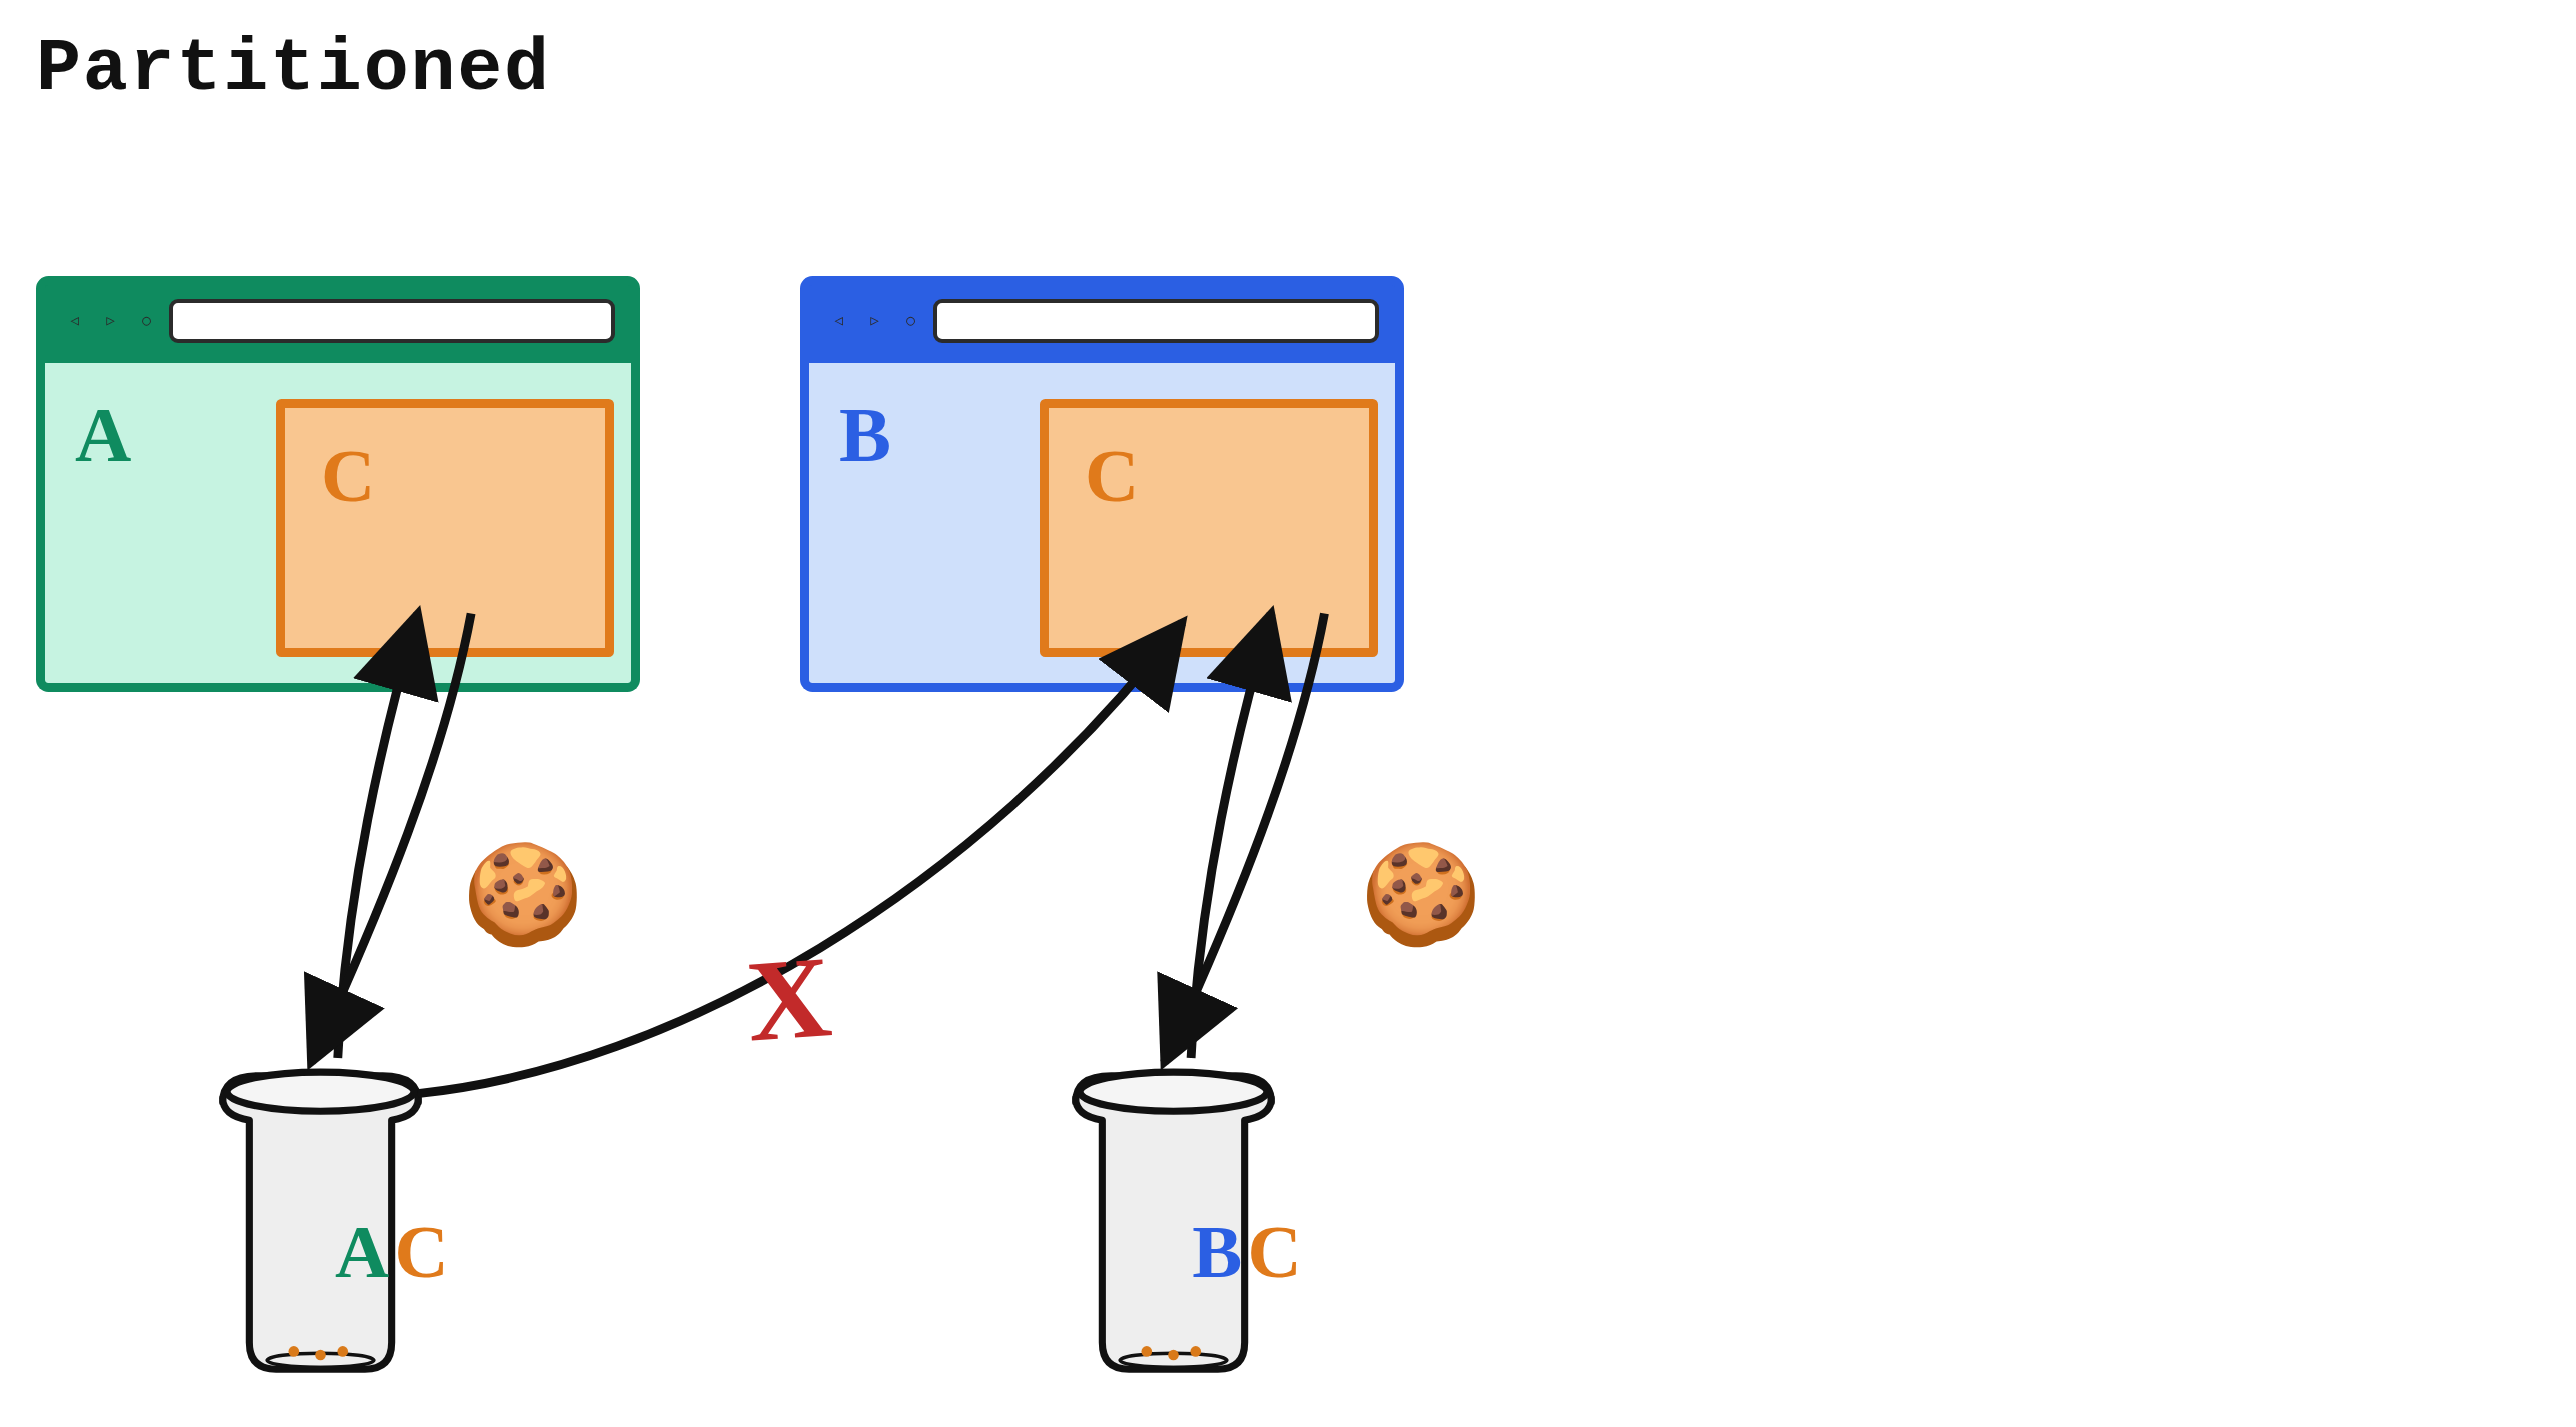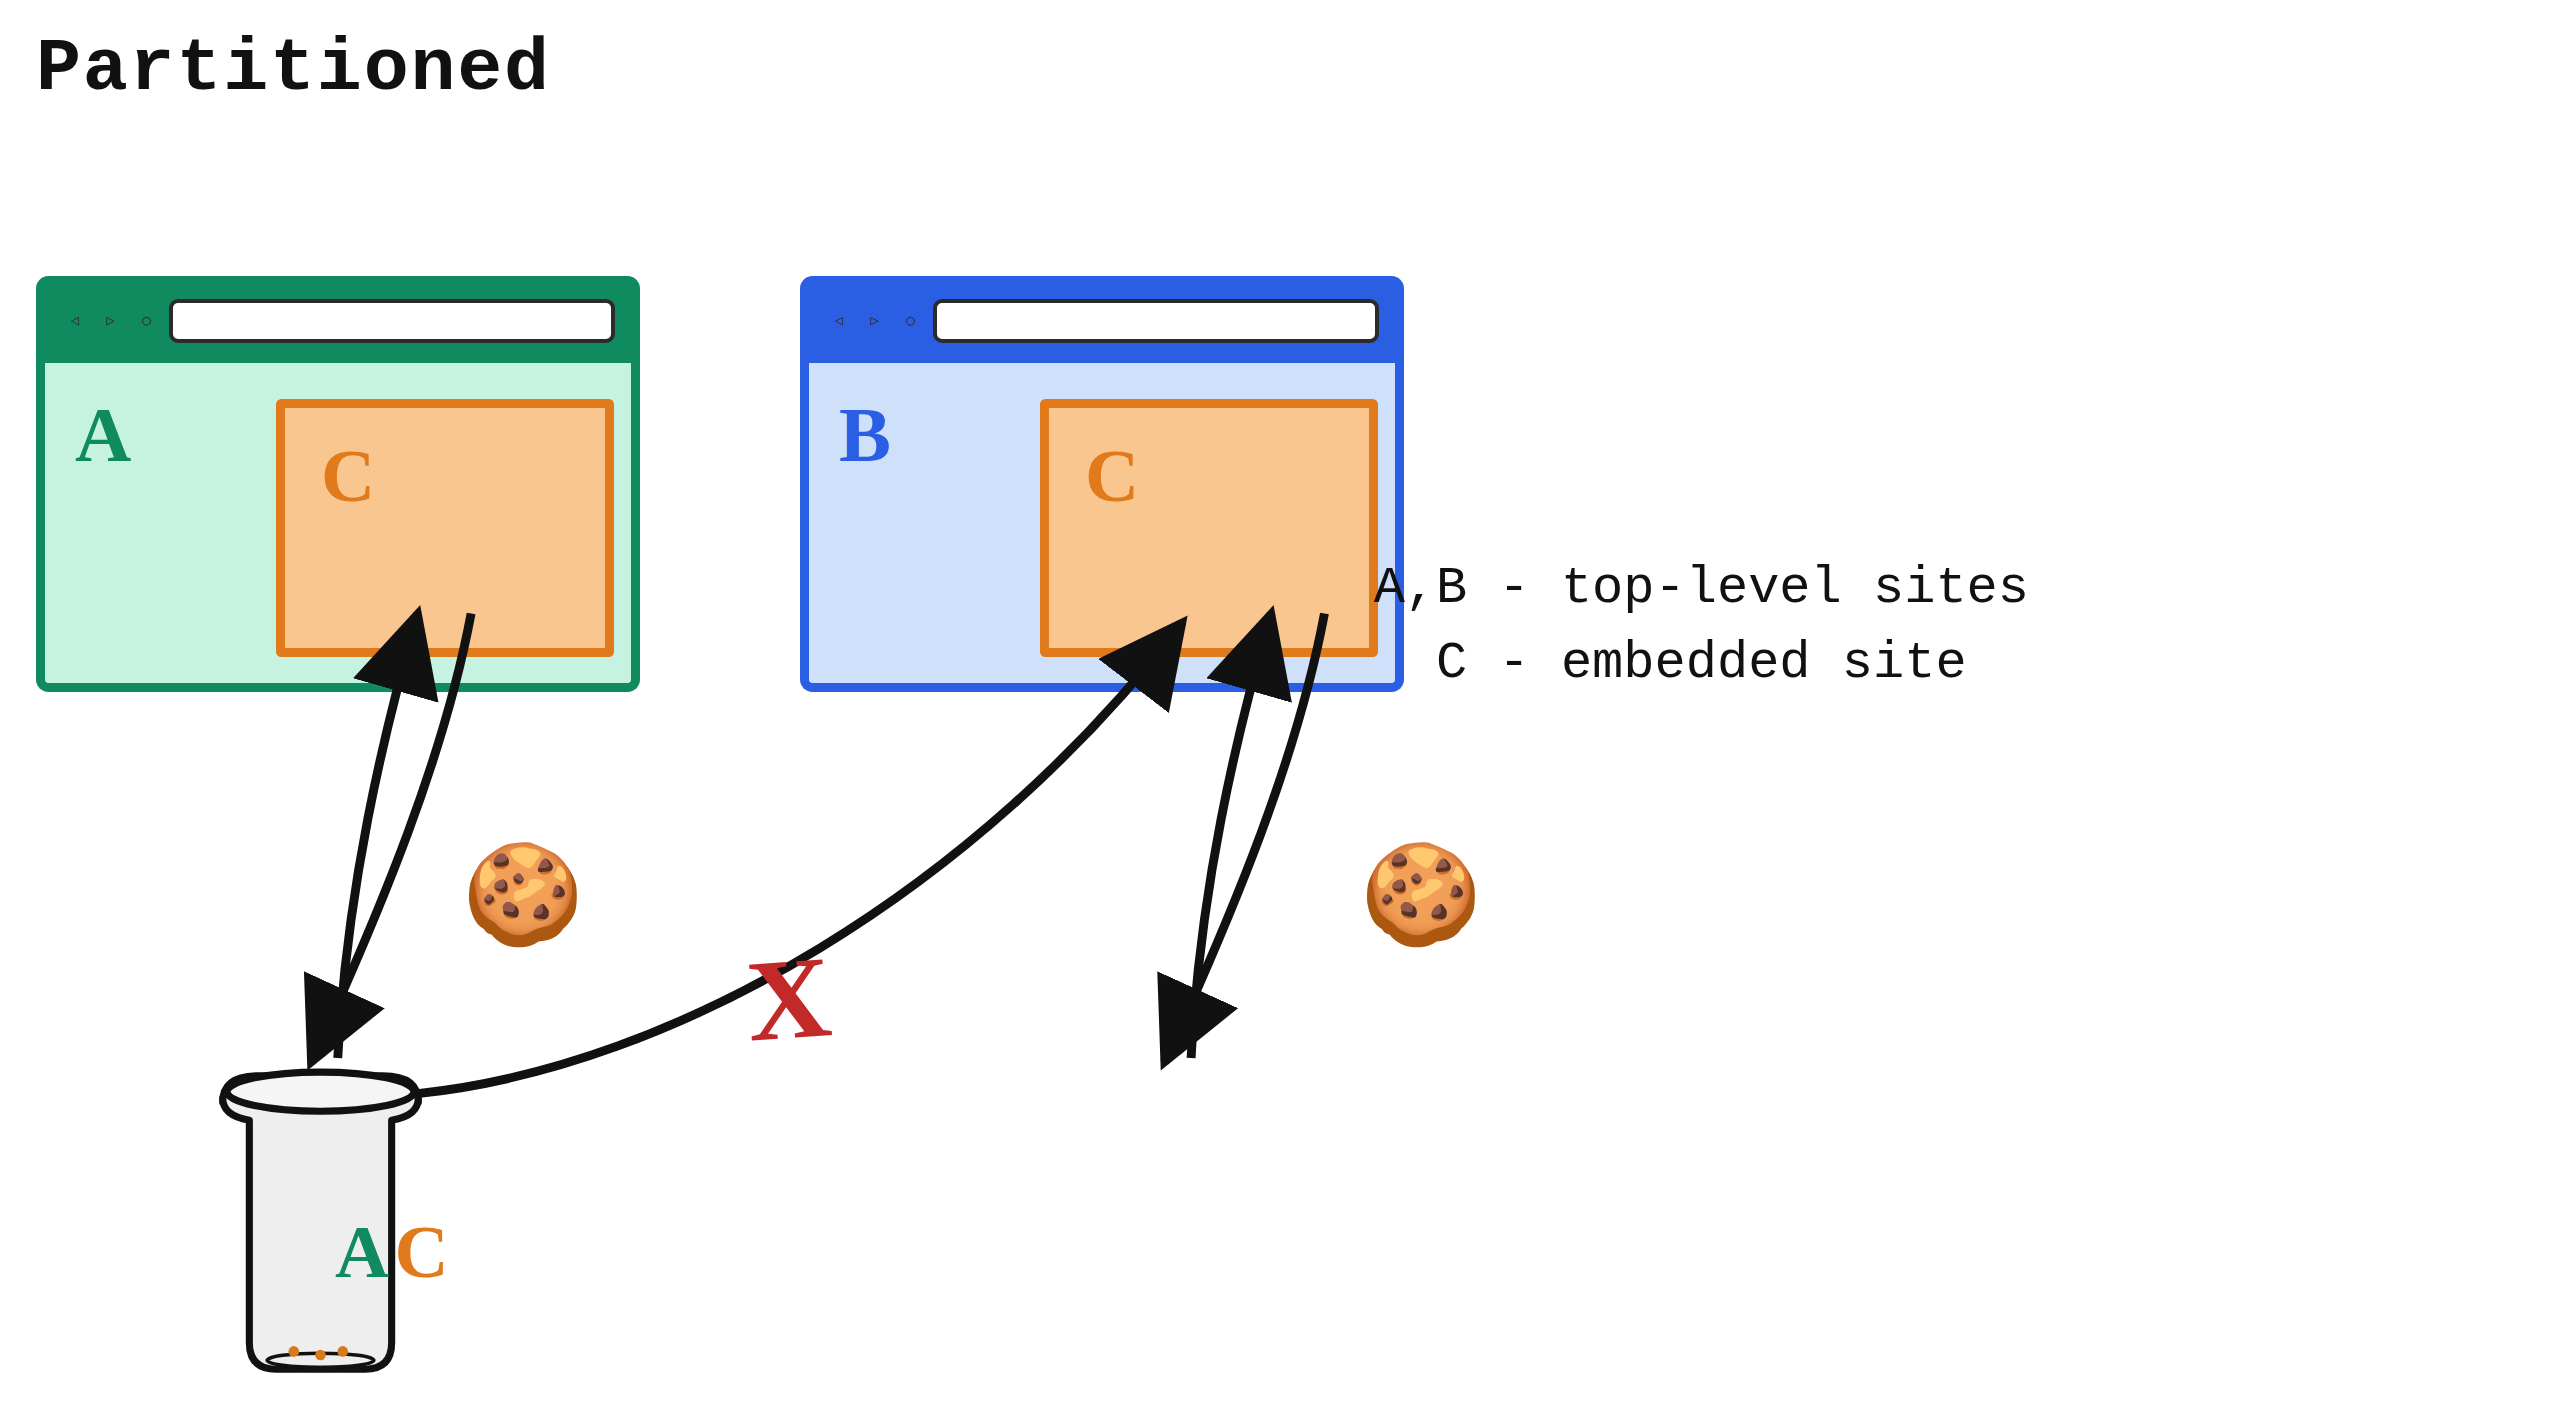--- a/index.html
+++ b/index.html
@@ -205,20 +205,33 @@
       <ellipse cx="150" cy="350" rx="60" ry="8" fill="none" stroke="#111" stroke-width="4"></ellipse>
       <circle cx="120" cy="340" r="6" fill="#d97a1a"></circle>
       <circle cx="150" cy="344" r="6" fill="#d97a1a"></circle>
       <circle cx="175" cy="340" r="6" fill="#d97a1a"></circle>
     </svg>
     <div class="jar-label">
       <span class="jalA">A</span><span class="jalC">C</span>
     </div>
   </div>
 
+  <div class="jar B">
+    <svg viewBox="0 0 300 380">
+      <path d="M40 60 Q40 30 80 30 L220 30 Q260 30 260 60 L260 55 Q260 75 230 80 L230 330 Q230 360 200 360 L100 360 Q70 360 70 330 L70 80 Q40 75 40 55 Z" fill="#eeeeee" stroke="#111" stroke-width="8" stroke-linejoin="round"></path>
+      <ellipse cx="150" cy="48" rx="105" ry="22" fill="#f5f5f5" stroke="#111" stroke-width="8"></ellipse>
+      <ellipse cx="150" cy="350" rx="60" ry="8" fill="none" stroke="#111" stroke-width="4"></ellipse>
+      <circle cx="120" cy="340" r="6" fill="#d97a1a"></circle>
+      <circle cx="150" cy="344" r="6" fill="#d97a1a"></circle>
+      <circle cx="175" cy="340" r="6" fill="#d97a1a"></circle>
+    </svg>
+    <div class="jar-label">
+      <span class="jalB">B</span><span class="jalC">C</span>
+    </div>
+  </div>
 
   <div class="cookie A">🍪</div>
   <div class="cookie B">🍪</div>
 
   <svg class="arrows" viewBox="0 0 2898 1606" width="2576" height="1428">
     <defs>
       <marker id="arrowhead" markerWidth="12" markerHeight="12" refX="9" refY="5" orient="auto">
         <path d="M0,0 L10,5 L0,10 Z" fill="#111"></path>
       </marker>
     </defs>
@@ -227,19 +240,15 @@
     <path d="M 530 690 C 500 850, 430 1020, 350 1195" fill="none" stroke="#111" stroke-width="10" marker-end="url(#arrowhead)"></path>
 
     <path d="M 1340 1190 C 1350 1000, 1390 830, 1430 690" fill="none" stroke="#111" stroke-width="10" marker-end="url(#arrowhead)"></path>
     <path d="M 1490 690 C 1460 850, 1390 1020, 1310 1195" fill="none" stroke="#111" stroke-width="10" marker-end="url(#arrowhead)"></path>
 
     <path d="M 470 1230 C 760 1200, 1100 1000, 1330 700" fill="none" stroke="#111" stroke-width="10" marker-end="url(#arrowhead)"></path>
   </svg>
 
   <div class="xmark">X</div>
 
-  <div class="legend">
-    <div class="row">A,B - top-level sites</div>
-    <div class="row">  C - embedded site</div>
-  </div>
 
 </div>
 
 
 </body></html>

